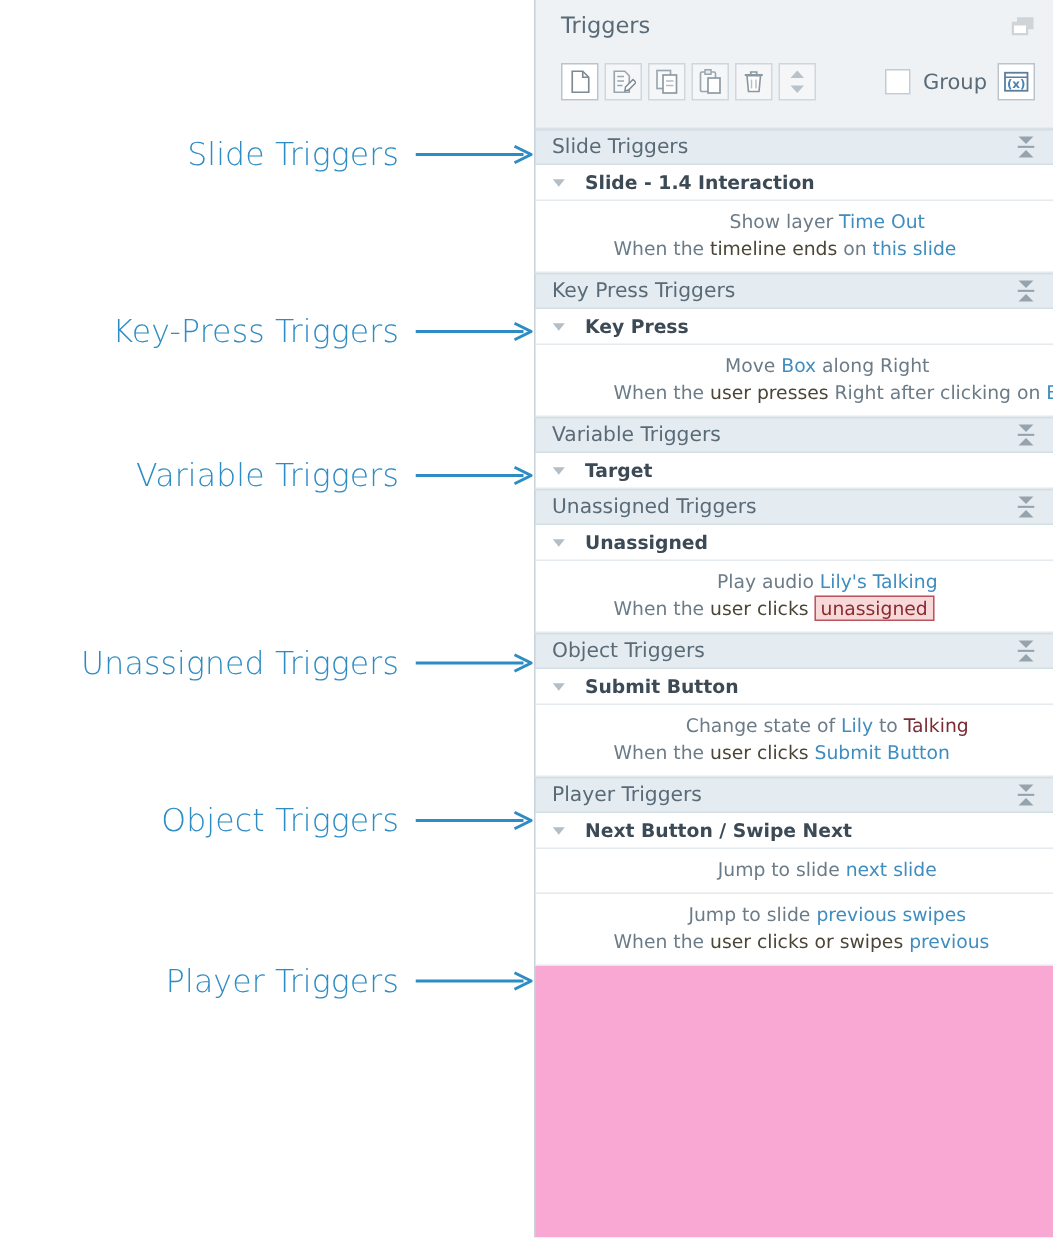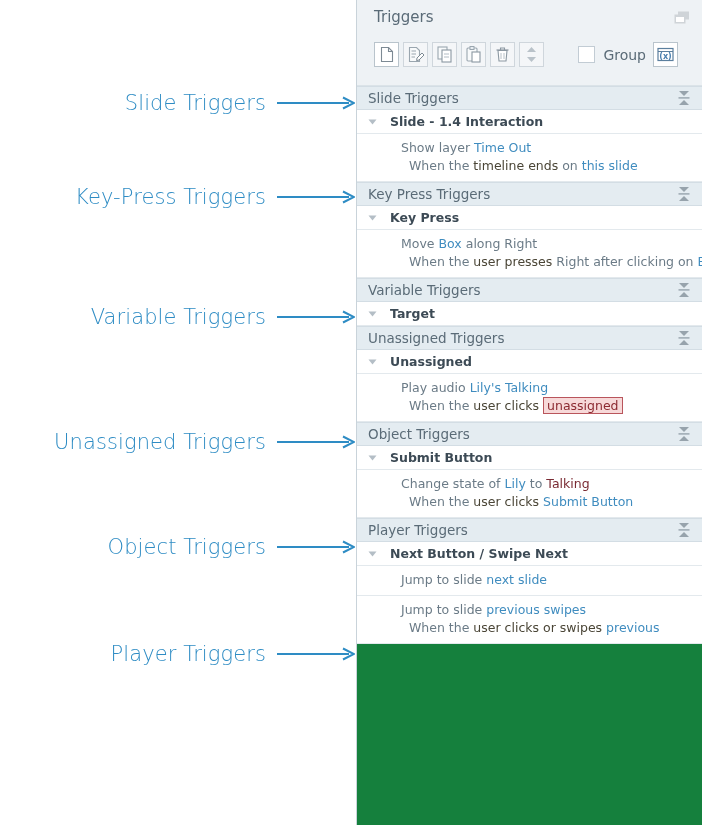--- a/index.html
+++ b/index.html
@@ -44,21 +44,21 @@
     display: block;
   }
 
   
   #panel {
     position: absolute;
     left: 356px;
     top: 0;
     width: 346px;
     height: 825px;
-    background: #15803d;
+    background: #f9a8d4;
     border-left: 1px solid #c9d3da;
     box-sizing: border-box;
   }
   .panel-top {
     background: #eef2f5;
     height: 86px;
     position: relative;
     box-sizing: border-box;
     border-bottom: 1px solid #dbe3e8;
   }
@@ -107,21 +107,21 @@
   }
   .spin-half {
     width: 100%;
     display: flex;
     align-items: center;
     justify-content: center;
     height: 11px;
   }
   .right-controls {
     position: absolute;
-    right: 24px;
+    right: 12px;
     top: 42px;
     display: flex;
     align-items: center;
   }
   .group-check {
     width: 17px;
     height: 17px;
     background: #ffffff;
     border: 1px solid #c2ccd4;
     box-sizing: border-box;
@@ -193,20 +193,21 @@
     border-bottom: 1px solid #e3e9ed;
     padding: 5px 0 6px 0;
   }
   .t-action {
     font-family: "DejaVu Sans", sans-serif;
     font-size: 12.5px;
     color: #6b7b87;
     margin-left: 44px;
     line-height: 18px;
     white-space: nowrap;
+    text-align: center;
   }
   .t-when {
     font-family: "DejaVu Sans", sans-serif;
     font-size: 12.5px;
     color: #6b7b87;
     margin-left: 52px;
     line-height: 18px;
     white-space: nowrap;
   }
   .t-if {
@@ -235,21 +236,21 @@
 <body>
 
 <div id="annotations">
     <div class="annot" style="top: 86px;">
       <span class="annot-label">Slide Triggers</span>
       <svg width="78" height="14" viewBox="0 0 78 14" class="annot-arrow">
         <line x1="0" y1="7" x2="72" y2="7" stroke="#2e8cc4" stroke-width="2"></line>
         <polyline points="66,1.5 77,7 66,12.5" fill="none" stroke="#2e8cc4" stroke-width="2"></polyline>
       </svg>
     </div>
-    <div class="annot" style="top: 180px;">
+    <div class="annot" style="top: 204px;">
       <span class="annot-label">Key-Press Triggers</span>
       <svg width="78" height="14" viewBox="0 0 78 14" class="annot-arrow">
         <line x1="0" y1="7" x2="72" y2="7" stroke="#2e8cc4" stroke-width="2"></line>
         <polyline points="66,1.5 77,7 66,12.5" fill="none" stroke="#2e8cc4" stroke-width="2"></polyline>
       </svg>
     </div>
     <div class="annot" style="top: 300px;">
       <span class="annot-label">Variable Triggers</span>
       <svg width="78" height="14" viewBox="0 0 78 14" class="annot-arrow">
         <line x1="0" y1="7" x2="72" y2="7" stroke="#2e8cc4" stroke-width="2"></line>

